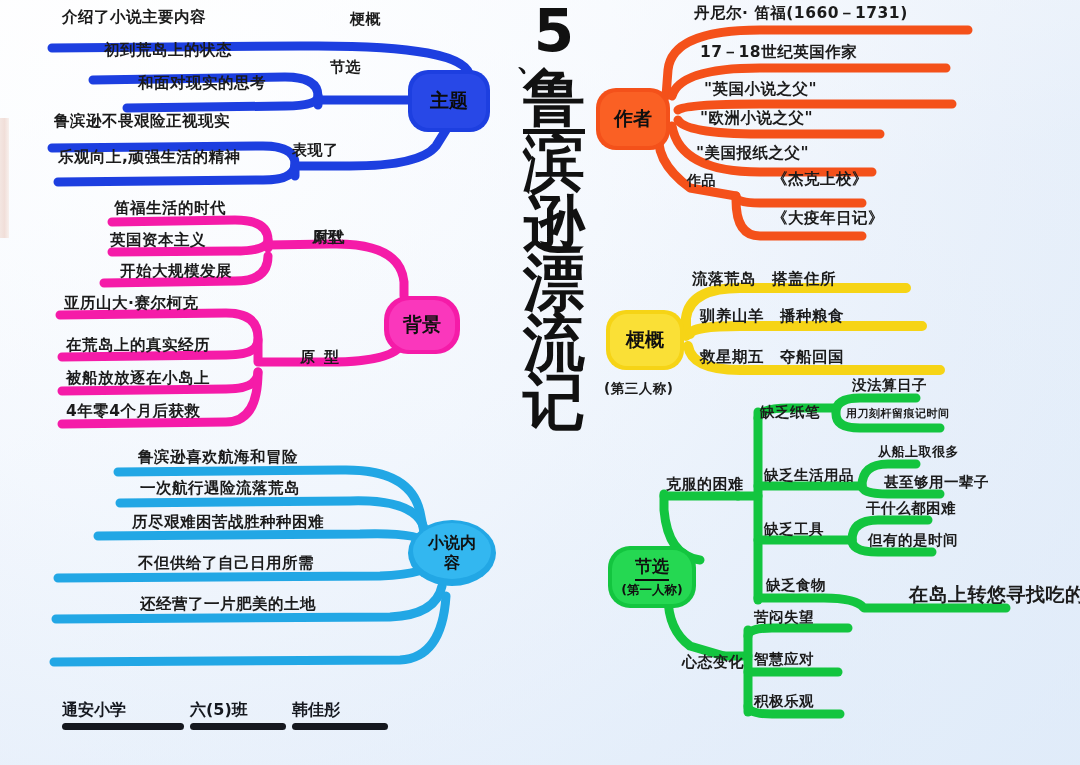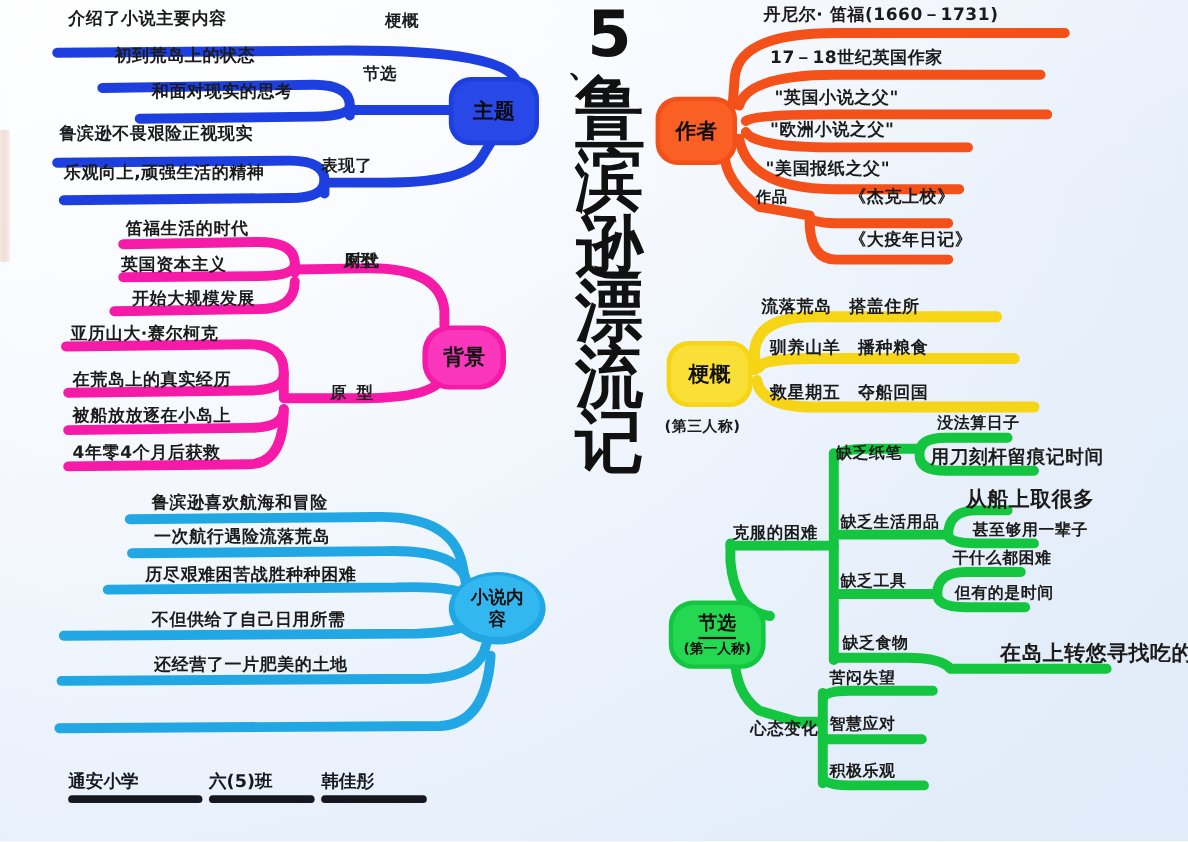--- a/index.html
+++ b/index.html
@@ -270,24 +270,24 @@
   <div class="t hand leaf" style="left:772px;top:211px;">《大疫年日记》</div>
 
   <div class="t hand leaf" style="left:692px;top:272px;">流落荒岛　搭盖住所</div>
   <div class="t hand leaf" style="left:700px;top:309px;">驯养山羊　播种粮食</div>
   <div class="t hand leaf" style="left:700px;top:350px;">救星期五　夺船回国</div>
 
   <div class="t hand relword" style="left:666px;top:477px;font-size:15px;">克服的困难</div>
 
   <div class="t hand leaf" style="left:760px;top:405px;font-size:14.5px;">缺乏纸笔</div>
   <div class="t hand leaf" style="left:852px;top:378px;font-size:14.5px;">没法算日子</div>
-  <div class="t hand leaf" style="left:846px;top:408px;font-size:17px;">用刀刻杆留痕记时间</div>
+  <div class="t hand leaf" style="left:846px;top:408px;font-size:11px;">用刀刻杆留痕记时间</div>
 
   <div class="t hand leaf" style="left:764px;top:468px;font-size:14.5px;">缺乏生活用品</div>
-  <div class="t hand leaf" style="left:878px;top:445px;font-size:19px;">从船上取很多</div>
+  <div class="t hand leaf" style="left:878px;top:445px;font-size:13px;">从船上取很多</div>
   <div class="t hand leaf" style="left:884px;top:475px;font-size:14.5px;">甚至够用一辈子</div>
 
   <div class="t hand leaf" style="left:764px;top:522px;font-size:14.5px;">缺乏工具</div>
   <div class="t hand leaf" style="left:866px;top:501px;font-size:14.5px;">干什么都困难</div>
   <div class="t hand leaf" style="left:868px;top:533px;font-size:14.5px;">但有的是时间</div>
 
   <div class="t hand leaf" style="left:766px;top:578px;font-size:14.5px;">缺乏食物</div>
   <div class="t hand leaf" style="left:862px;top:585px;font-size:19px;margin-left:47px;">在岛上转悠寻找吃的</div>
 
   <div class="t hand relword" style="left:682px;top:655px;font-size:15px;">心态变化</div>

